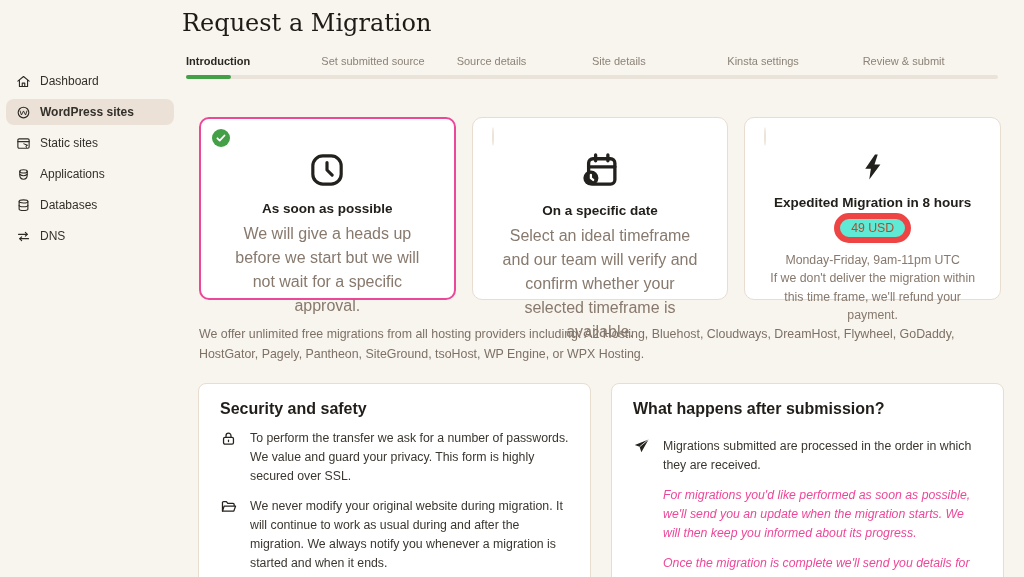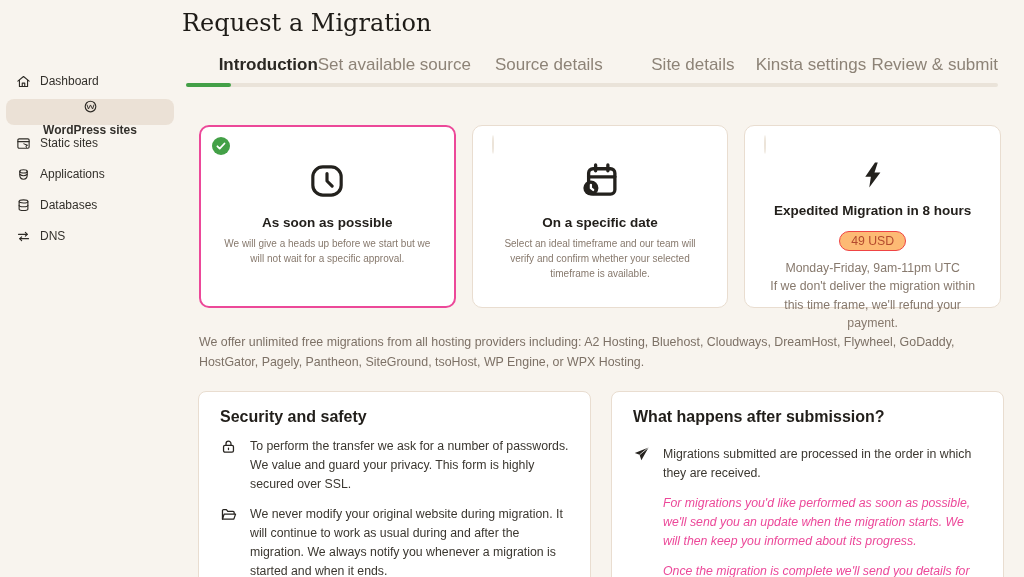--- a/index.html
+++ b/index.html
@@ -14,35 +14,35 @@
   
   .sidebar {
     position: absolute; left: 0; top: 8px; width: 180px; height: 100%;
     padding-top: 60px;
   }
   .nav-item {
     display: flex; align-items: center; gap: 9px;
     height: 26px; margin: 0 6px 5px 6px; padding: 0 10px;
     border-radius: 8px; font-size: 12px; color: #33302b; cursor: pointer;
   }
-  .nav-item.selected { background: #ebe1d6; font-weight: 700; flex-direction: column; }
+  .nav-item.selected { background: #ebe1d6; font-weight: 700; }
   .nav-item svg { flex: 0 0 15px; }
   
   .main { position: absolute; left: 180px; top: 0; right: 0; bottom: 0; }
   .page-title {
     font-family: "DejaVu Serif", "Liberation Serif", serif;
     font-size: 24px; font-weight: 500; color: #1e1b17;
     margin: 9px 0 0 2px;
   }
   .tabs {
     display: grid; grid-template-columns: repeat(6, 1fr);
     margin: 12px 26px 0 6px;
   }
   .tab {
-    text-align: right; font-size: 17px; color: #8d8377;
+    text-align: left; font-size: 11px; color: #8d8377;
     padding: 6px 0 8px; cursor: pointer; white-space: nowrap;
   }
   .tab.active { color: #2b2823; font-weight: 700; }
   .progress-track {
     height: 4px; background: #eae3d9; border-radius: 2px;
     margin: 0 26px 0 6px; position: relative;
   }
   .progress-fill {
     position: absolute; left: 0; top: 0; height: 100%;
     background: #43a047; border-radius: 2px;
@@ -60,24 +60,24 @@
     text-align: center; padding: 32px 22px 0;
   }
   .card.selected { border: 2px solid #ec4899; padding: 31px 21px 0; }
   .selector { position: absolute; left: 11px; top: 10px; width: 18px; height: 18px; }
   .radio {
     width: 17px; height: 17px; border: 1.5px solid #ece4d9;
     border-radius: 50%; background: #fff;
   }
   .card-icon { height: 46px; display: flex; align-items: center; justify-content: center; color: #23211d; }
   .card-title { font-size: 13.5px; font-weight: 700; color: #23201c; margin-top: 11px; }
-  .card-desc { font-size: 10px; color: #87796d; line-height: 1.5; margin-top: 6px; }
+  .card-desc { font-size: 16px; color: #87796d; line-height: 1.5; margin-top: 6px; }
   .price-pill {
-    display: inline-block; margin-top: 13px;
-    border: 1px solid #ef4444; border-radius: 999px; background: #fdba74;
+    display: inline-block; margin-top: 3px;
+    border: 6px solid #ef4444; border-radius: 999px; background: #5eead4;
     padding: 2px 11px; font-size: 12.3px; color: #b44a2e;
   }
   .card-note { font-size: 12.3px; color: #87796d; line-height: 1.5; margin-top: 8px; }
   
   .providers-note {
     margin: 25px 23px 0 19px; font-size: 12.4px; color: #7d7166; line-height: 1.6;
   }
   
   .panels {
     display: grid; grid-template-columns: 1fr 1fr; gap: 20px;
@@ -151,21 +151,21 @@
       </svg>
     <span>DNS</span>
   </div>
 </nav>
 
 <main class="main">
   <h1 class="page-title">Request a Migration</h1>
 
   <div class="tabs">
     <div class="tab active">Introduction</div>
-    <div class="tab">Set available source</div>
+    <div class="tab">Set submitted source</div>
     <div class="tab">Source details</div>
     <div class="tab">Site details</div>
     <div class="tab">Kinsta settings</div>
     <div class="tab">Review &amp; submit</div>
   </div>
   <div class="progress-track">
     <div class="progress-fill" style="width: 5.6%;"></div>
   </div>
 
   <div class="cards">

